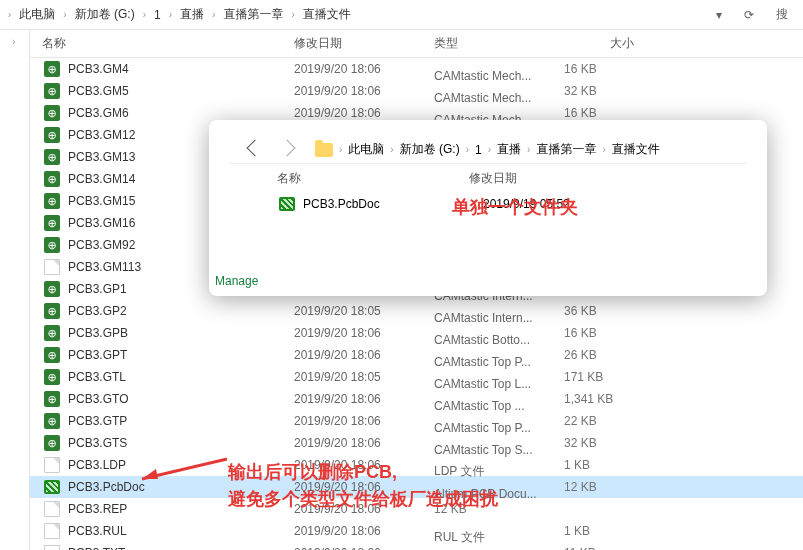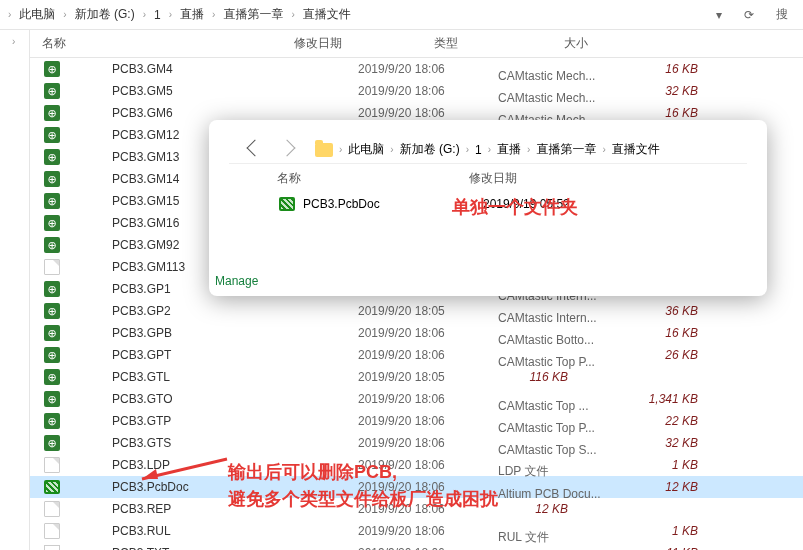--- a/index.html
+++ b/index.html
@@ -14,38 +14,38 @@
     .content-wrapper { display: flex; height: calc(100% - 30px); }
     .tree-panel { width: 30px; border-right: 1px solid #e5e5e5; padding-top: 6px; }
     .tree-chevron { margin-left: 12px; color: #999; font-size: 10px; }
     
     .main-panel { flex: 1; overflow: auto; }
     .list-header { height: 28px; display: flex; align-items: center; border-bottom: 1px solid #e5e5e5; padding-left: 12px; }
     .col-h { color: #555; font-size: 12px; }
     .col-name { width: 252px; }
     .col-date { width: 140px; }
     .col-type { width: 130px; }
-    .col-size { width: 90px; padding-right: 20px; }
+    .col-size { width: 90px; text-align: right; padding-right: 20px; }
     
     .file-row { height: 22px; display: flex; align-items: center; padding-left: 12px; }
     .file-row.selected { background: #cce8ff; }
     .icon-cell { width: 20px; height: 20px; display: inline-flex; align-items: center; justify-content: center; margin-right: 6px; }
     .icon-camtastic { width: 16px; height: 16px; background: #2e7d32; border-radius: 2px; display: flex; align-items: center; justify-content: center; }
     .icon-camtastic::after { content: "⊕"; color: #fff; font-size: 11px; line-height: 1; }
     .icon-blank { width: 16px; height: 16px; border: 1px solid #ccc; background: #fff; border-radius: 1px; position: relative; }
     .icon-blank::after { content: ""; position: absolute; right: 0; top: 0; border: 3px solid transparent; border-right-color: #ddd; border-top-color: #ddd; }
     .icon-pcb { width: 16px; height: 14px; background: #1a8c1a; border-radius: 2px; position: relative; }
     .icon-pcb::after { content: ""; position: absolute; left: 2px; top: 2px; right: 2px; bottom: 2px; background: repeating-linear-gradient(45deg, #c8e6c9 0 2px, #1a8c1a 2px 4px); }
     .icon-txt { width: 16px; height: 16px; border: 1px solid #ccc; background: #fff; position: relative; }
     .icon-txt::after { content:""; position:absolute; left:3px; top:4px; width:8px; height:1px; background:#999; box-shadow:0 3px 0 #999, 0 6px 0 #999; }
     
-    .cell-name { width: 226px; color: #333; white-space: nowrap; overflow: hidden; margin-left: 44px; }
-    .cell-date { width: 140px; color: #666; margin-left: 20px; }
+    .cell-name { width: 226px; color: #333; white-space: nowrap; overflow: hidden; }
+    .cell-date { width: 140px; color: #666; }
     .cell-type { width: 130px; color: #666; white-space: nowrap; overflow: hidden; text-overflow: ellipsis; margin-top: 13px; }
-    .cell-size { width: 90px; color: #7f1d1d; text-align: right; padding-right: 20px; font-style: italic; }
+    .cell-size { width: 90px; color: #737373; text-align: left; padding-right: 20px; }
     
     .popup { position: absolute; left: 209px; top: 120px; width: 558px; height: 176px; background: #fff; border-radius: 8px; box-shadow: 0 4px 24px rgba(0,0,0,0.35); padding: 16px 20px 12px 20px; overflow: hidden; }
     .popup-crumb { display: flex; align-items: center; gap: 6px; height: 28px; padding-left: 20px; border-bottom: 1px solid #eee; }
     .popup-list-head { display: flex; align-items: center; height: 28px; padding-left: 48px; color: #555; gap: 168px; }
     .popup-row { display: flex; align-items: center; padding-left: 48px; height: 24px; }
     .red-annot { position: absolute; left: 452px; top: 195px; font-size: 18px; font-weight: bold; color: #e53935; }
     .red-annot2 { position: absolute; left: 228px; top: 459px; font-size: 18px; font-weight: bold; color: #e53935; line-height: 1.5; }
     .folder-icon { width: 18px; height: 14px; background: #ffd666; border-radius: 2px; position: relative; }
     .folder-icon::before { content:""; position:absolute; left:0; top:-3px; width:8px; height:4px; background:#ffd666; border-radius:2px 2px 0 0; }
     .arrow-left { width: 12px; height: 12px; border-left: 1px solid #555; border-bottom: 1px solid #555; transform: rotate(45deg); }
@@ -214,21 +214,22 @@
           <span class="cell-date">2019/9/20 18:06</span>
           <span class="cell-type">CAMtastic Top P...</span>
           <span class="cell-size">26 KB</span>
         </div>
         <div class="file-row">
           <span class="icon-cell">
             <span class="icon-camtastic"></span>
           </span>
           <span class="cell-name">PCB3.GTL</span>
           <span class="cell-date">2019/9/20 18:05</span>
-          <span class="cell-size">116 KB</span>
+          <span class="cell-type">CAMtastic Top L...</span>
+          <span class="cell-size">171 KB</span>
         </div>
         <div class="file-row">
           <span class="icon-cell">
             <span class="icon-camtastic"></span>
           </span>
           <span class="cell-name">PCB3.GTO</span>
           <span class="cell-date">2019/9/20 18:06</span>
           <span class="cell-type">CAMtastic Top ...</span>
           <span class="cell-size">1,341 KB</span>
         </div>

